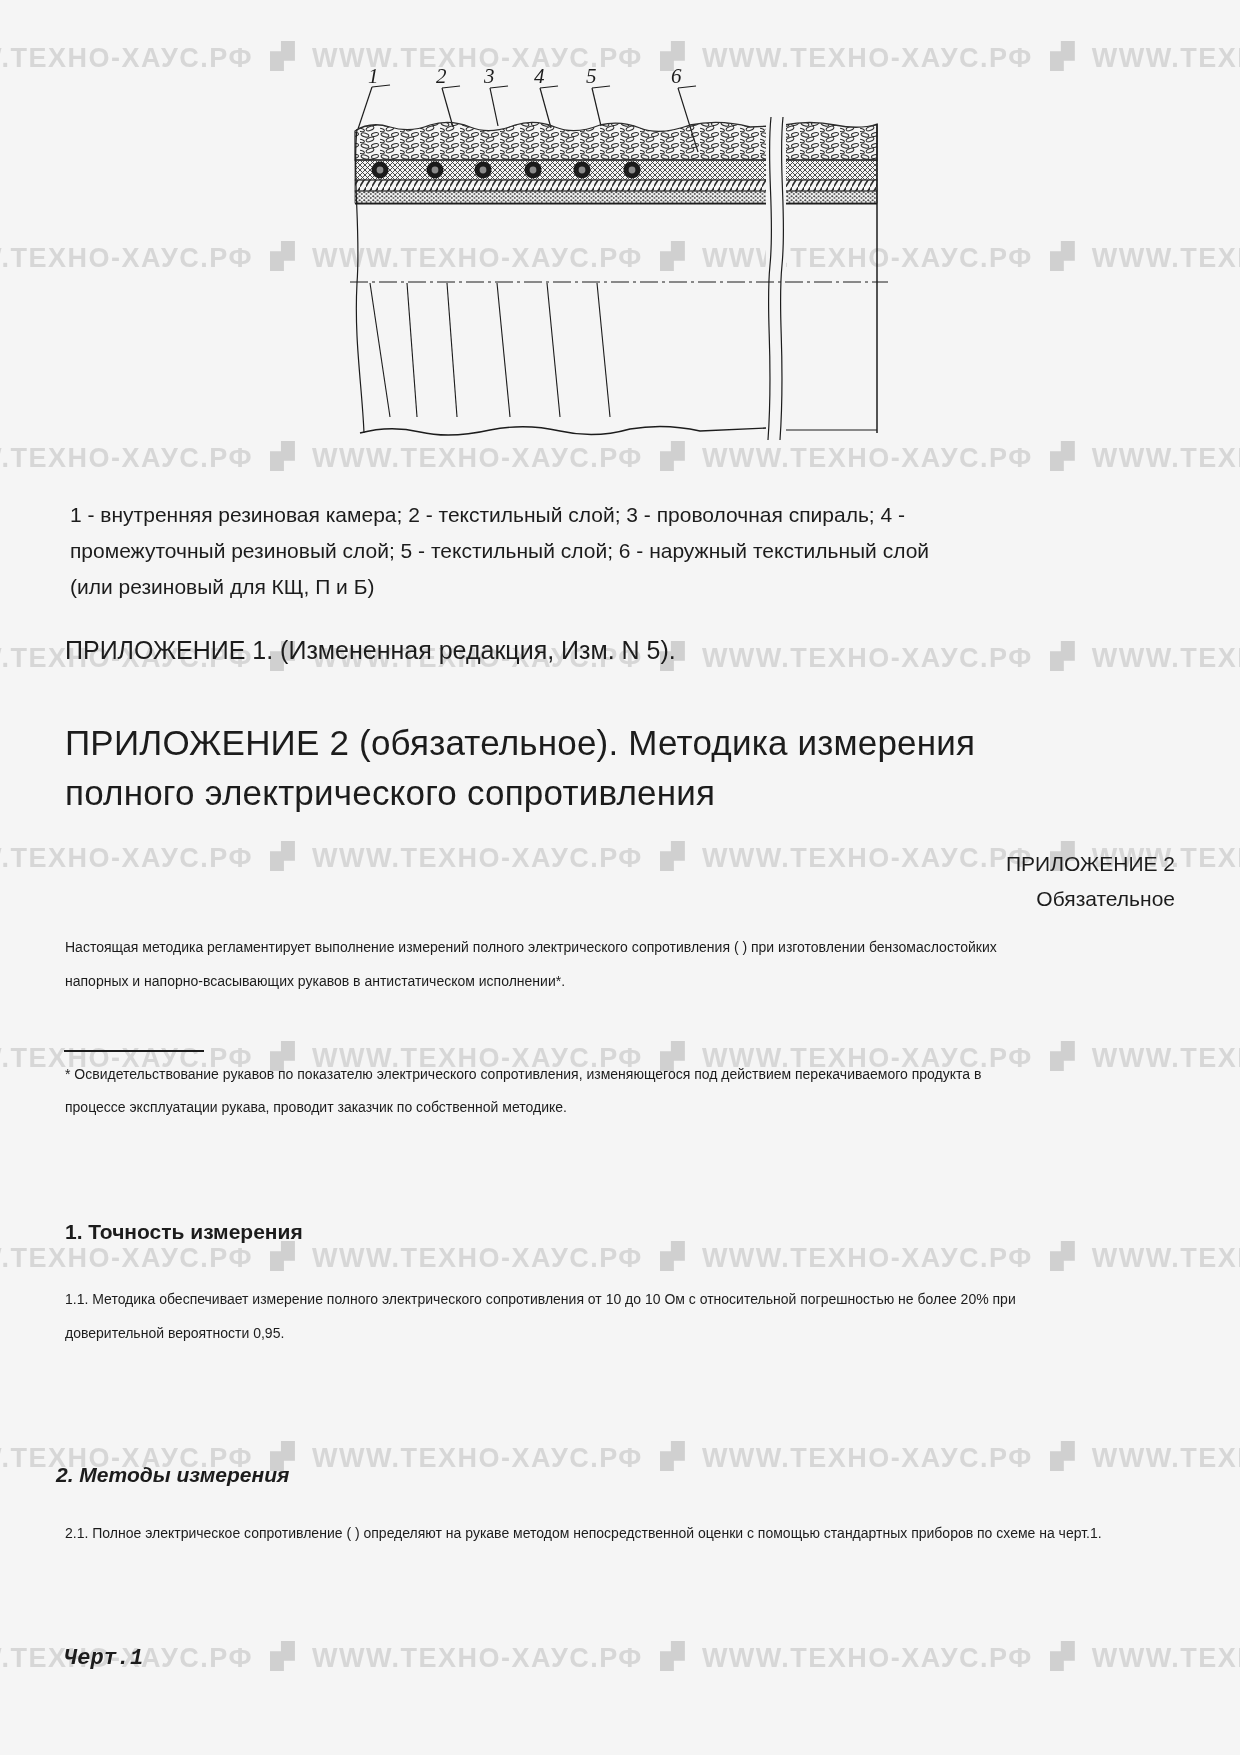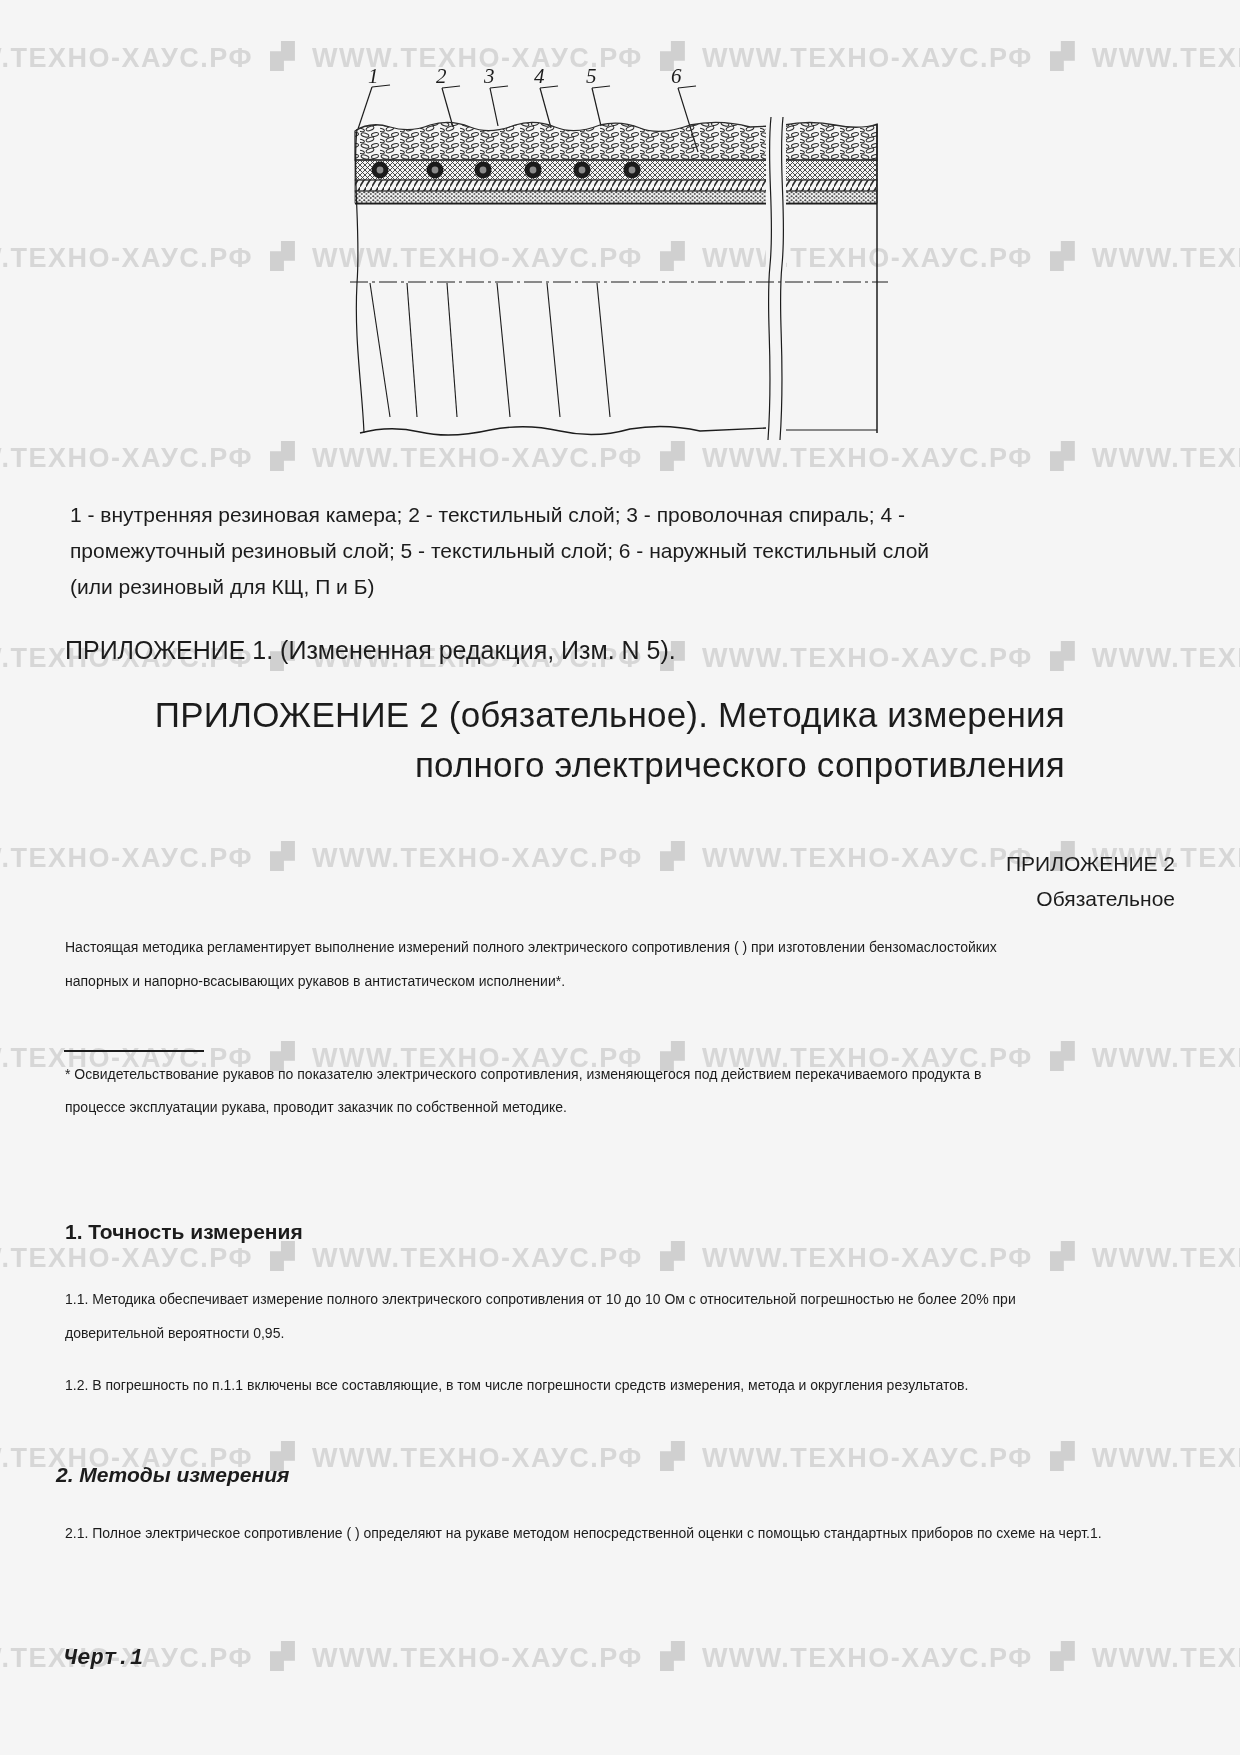--- a/index.html
+++ b/index.html
@@ -168,35 +168,34 @@
     </div>
 
     <div class="abs caption" style="left:70px;top:497px;width:1100px;">
       <div>1 - внутренняя резиновая камера; 2 - текстильный слой; 3 - проволочная спираль; 4 -</div>
       <div>промежуточный резиновый слой; 5 - текстильный слой; 6 - наружный текстильный слой</div>
       <div>(или резиновый для КЩ, П и Б)</div>
     </div>
 
     <div class="abs note-line" style="left:65px;top:636px;">ПРИЛОЖЕНИЕ 1. (Измененная редакция, Изм. N 5).</div>
 
-    <div class="abs h1" style="left:65px;top:690px;width:1000px;text-align:right;">ПРИЛОЖЕНИЕ 2 (обязательное). Методика измерения полного электрического сопротивления</div>
+    <div class="abs h1" style="left:65px;top:718px;width:1000px;">ПРИЛОЖЕНИЕ 2 (обязательное). Методика измерения полного электрического сопротивления</div>
 
     <div class="abs right-label" style="right:65px;top:846px;width:400px;">
       <div>ПРИЛОЖЕНИЕ 2</div>
       <div>Обязательное</div>
     </div>
 
     <div class="abs body-text" style="left:65px;top:930px;width:950px;">Настоящая методика регламентирует выполнение измерений полного электрического сопротивления ( ) при изготовлении бензомаслостойких напорных и напорно-всасывающих рукавов в антистатическом исполнении*.</div>
 
     <div class="abs footnote-rule" style="left:64px;top:1050px;width:140px;"></div>
     <div class="abs body-text" style="left:65px;top:1058px;width:950px;line-height:33px;">* Освидетельствование рукавов по показателю электрического сопротивления, изменяющегося под действием перекачиваемого продукта в процессе эксплуатации рукава, проводит заказчик по собственной методике.</div>
 
     <div class="abs sec-head" style="left:65px;top:1220px;width:1085px;">1. Точность измерения</div>
     <div class="abs body-text" style="left:65px;top:1282px;width:1000px;">1.1. Методика обеспечивает измерение полного электрического сопротивления от 10 до 10 Ом с относительной погрешностью не более 20% при доверительной вероятности 0,95.</div>
-    <div class="abs body-text" style="left:65px;top:1368px;width:1040px;">1.2. В погрешность по п.1.1 включены все составляющие, в том числе погрешности средств измерения, метода и округления результатов.</div>
 
     <div class="abs sec-head" style="left:56px;top:1463px;width:1085px;font-style:italic;">2. Методы измерения</div>
     <div class="abs body-text" style="left:65px;top:1516px;width:1040px;">2.1. Полное электрическое сопротивление ( ) определяют на рукаве методом непосредственной оценки с помощью стандартных приборов по схеме на черт.1.</div>
 
     <div class="abs fig-ref" style="left:64px;top:1646px;">Черт.1</div>
 
   </div>
 </div>
 
 </body></html>

